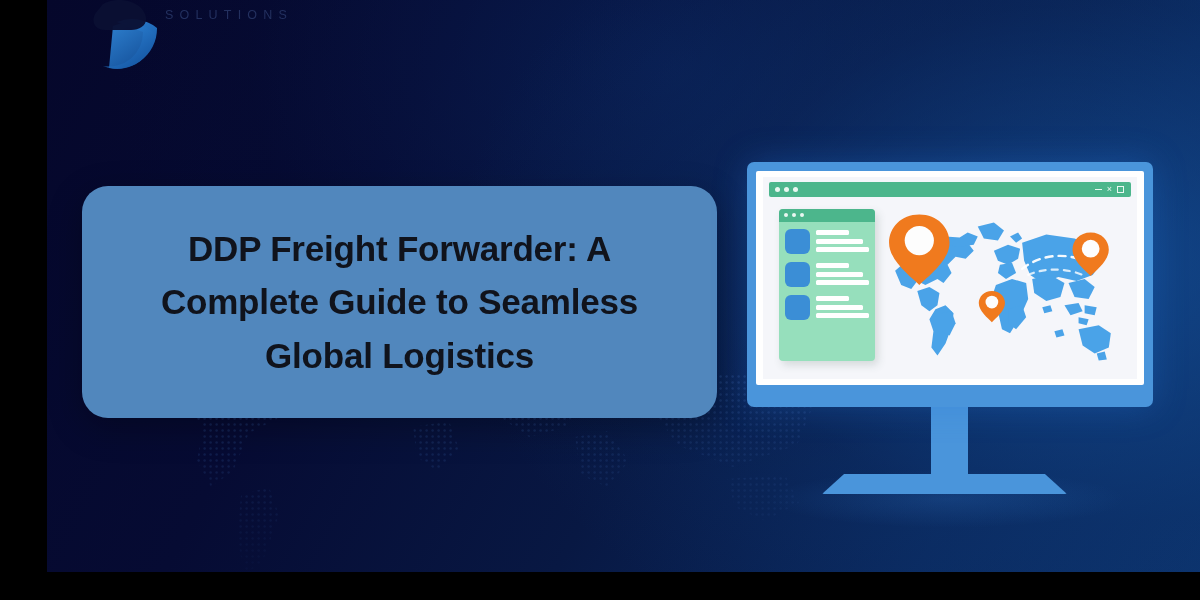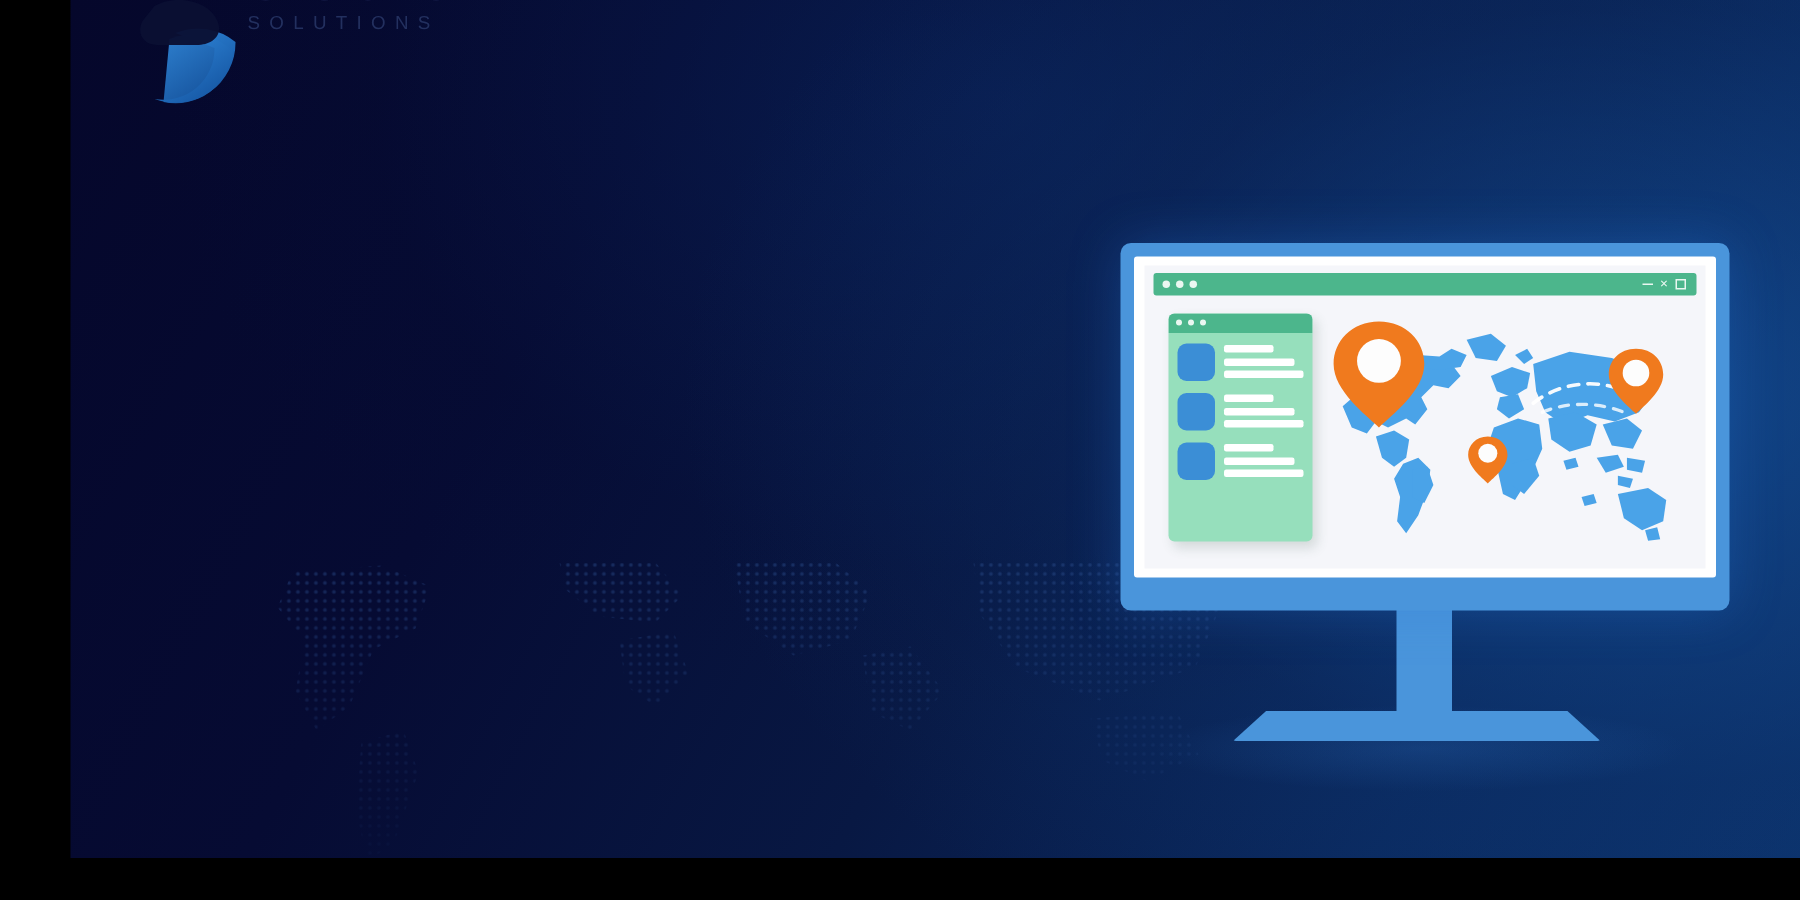--- a/index.html
+++ b/index.html
@@ -330,20 +330,23 @@
           <path d="M80 4 C84 0 90 0 94 5"></path>
         </g>
       </svg>
     </div>
     <div class="logo-text">
       <div class="logo-name">One Union</div>
       <div class="logo-sub">SOLUTIONS</div>
     </div>
   </div>
 
+  <div class="headline-card">
+    <h1 class="headline">DDP Freight Forwarder: A Complete Guide to Seamless Global Logistics</h1>
+  </div>
 
   <div class="stand-glow"></div>
   <div class="stand-neck"></div>
   <div class="stand-base"></div>
 
   <div class="monitor">
     <div class="monitor-bezel"></div>
     <div class="monitor-inner">
       <div class="screen">
 

